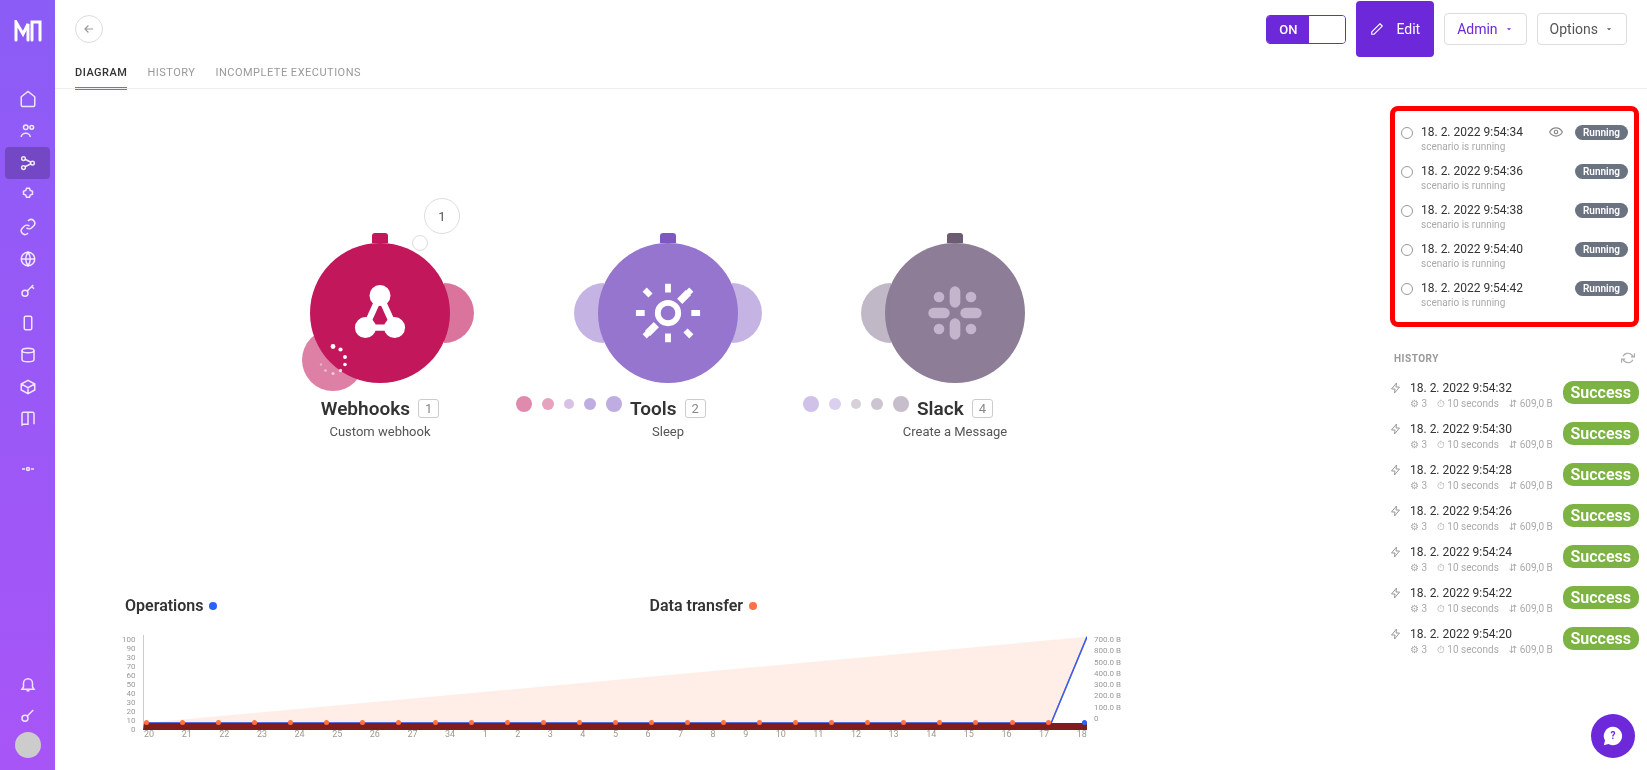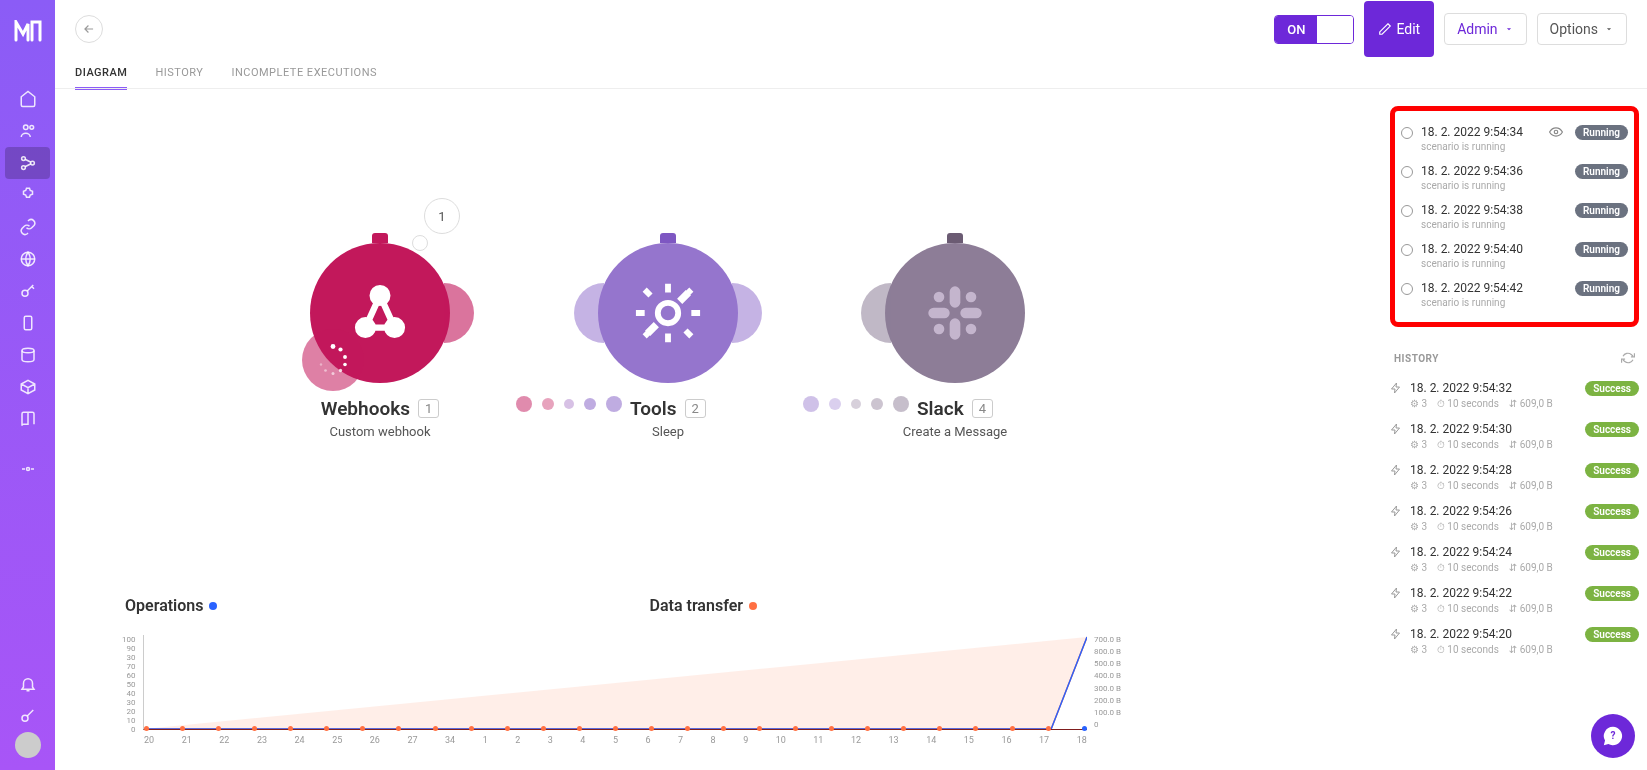--- a/index.html
+++ b/index.html
@@ -14,27 +14,27 @@
 .sidebar-avatar { width: 26px; height: 26px; border-radius: 50%; background: #ccc; margin: 0 auto 12px; }
 
 
 .header { position: absolute; left: 55px; top: 0; right: 0; height: 58px; display: flex; align-items: center; padding: 0 20px; }
 .back-btn { width: 28px; height: 28px; border: 1px solid #ddd; border-radius: 50%; display: flex; align-items: center; justify-content: center; color: #999; margin-right: 12px; cursor: pointer; }
 .page-title { font-size: 26px; font-weight: 400; color: #333; }
 .header-right { margin-left: auto; display: flex; gap: 10px; align-items: center; }
 .toggle-on { display: flex; border: 1px solid #6d28d9; border-radius: 4px; overflow: hidden; }
 .toggle-on-label { background: #6d28d9; color: #fff; padding: 6px 12px; font-size: 13px; font-weight: 500; }
 .toggle-on-space { width: 36px; background: #fff; }
-.edit-btn { background: #6d28d9; color: #fff; border: none; border-radius: 4px; padding: 20px 14px; font-size: 14px; display: flex; align-items: center; gap: 4px; cursor: pointer; }
+.edit-btn { background: #6d28d9; color: #fff; border: none; border-radius: 4px; padding: 20px 14px; font-size: 14px; display: flex; align-items: center; gap: 12px; cursor: pointer; }
 .admin-btn, .options-btn { border: 1px solid #ddd; background: #fff; border-radius: 4px; padding: 7px 12px; font-size: 14px; display: flex; align-items: center; gap: 6px; cursor: pointer; }
 .admin-btn { color: #6d28d9; }
 .options-btn { color: #555; }
 
 
-.tabs { position: absolute; left: 75px; top: 58px; display: flex; gap: 28px; }
+.tabs { position: absolute; left: 75px; top: 58px; display: flex; gap: 20px; }
 .tab { font-size: 11px; letter-spacing: 0.5px; color: #999; padding: 8px 0; cursor: pointer; text-transform: uppercase; }
 .tab.active { color: #333; border-bottom: 3px solid #8b5cf6; font-weight: 500; }
 .header-divider { position: absolute; left: 55px; right: 0; top: 88px; height: 1px; background: #eee; }
 
 
 .canvas { position: absolute; left: 55px; top: 88px; right: 265px; bottom: 0; }
 
 
 .node { position: absolute; text-align: center; }
 .node-circle { width: 140px; height: 140px; border-radius: 50%; display: flex; align-items: center; justify-content: center; position: relative; }
@@ -55,40 +55,40 @@
 .loading-badge { position: absolute; bottom: -8px; left: -8px; width: 62px; height: 62px; border-radius: 50%; background: rgba(194,24,91,0.55); display:flex; align-items:center; justify-content:center; }
 
 
 .dots { position: absolute; top: 308px; display: flex; gap: 10px; align-items: center; }
 .dot { border-radius: 50%; }
 
 
 .chart-header { position: absolute; bottom: 155px; left: 70px; right: 285px; display: flex; font-size: 16px; font-weight: 600; color: #333; }
 .chart-legend { display: flex; align-items: center; gap: 6px; }
 .legend-dot { width: 8px; height: 8px; border-radius: 50%; }
-.chart { position: absolute; bottom: 40px; left: 88px; right: 295px; height: 95px; border-left: 1px solid #ccc; border-bottom: 1px solid #7f1d1d; }
+.chart { position: absolute; bottom: 40px; left: 88px; right: 295px; height: 95px; border-left: 1px solid #ccc; border-bottom: 7px solid #7f1d1d; }
 .chart-yaxis-l { position: absolute; left: -22px; top: 0; height: 100%; display: flex; flex-direction: column; justify-content: space-between; font-size: 8px; color: #999; text-align: right; }
 .chart-yaxis-r { position: absolute; right: -34px; top: 0; height: 100%; display: flex; flex-direction: column; justify-content: space-between; font-size: 8px; color: #999; }
 .chart-xaxis { position: absolute; bottom: -16px; left: 0; right: 0; display: flex; justify-content: space-between; font-size: 9px; color: #999; }
 .chart-baseline { position: absolute; bottom: 0; left: 0; right: 0; height: 2px; display: flex; justify-content: space-between; align-items: center; }
 .chart-pt { width: 5px; height: 5px; border-radius: 50%; }
 
 
 .right-panel { position: absolute; right: 0; top: 88px; width: 265px; bottom: 0; padding: 0 8px; overflow: hidden; }
 .highlight-box { border: 5px solid #f00; border-radius: 8px; padding: 8px 6px 8px 6px; margin-top: 18px; }
 .panel-heading { font-size: 10px; letter-spacing: 0.5px; color: #999; font-weight: 700; padding: 8px 4px 10px; display: flex; justify-content: space-between; align-items: center; }
 .run-item { display: flex; align-items: flex-start; padding: 6px 0; gap: 8px; }
 .run-icon { width: 12px; height: 12px; border: 1.5px solid #999; border-radius: 50%; margin-top: 2px; flex-shrink: 0; }
 .run-icon-bolt { color: #999; font-size: 12px; margin-top: 1px; flex-shrink: 0; width: 12px; }
 .run-info { flex: 1; }
 .run-time { font-size: 12px; color: #333; }
 .run-sub { font-size: 10px; color: #aaa; margin-top: 2px; }
 .run-meta { font-size: 10px; color: #aaa; margin-top: 3px; display: flex; gap: 10px; }
 .badge-running { background: #6b7280; color: #fff; font-size: 10px; padding: 2px 8px; border-radius: 10px; font-weight: 600; }
-.badge-success { background: #7cb342; color: #fff; font-size: 10px; padding: 2px 8px; border-radius: 10px; font-weight: 600; }
+.badge-success { background: #7cb342; color: #fff; font-size: 16px; padding: 2px 8px; border-radius: 10px; font-weight: 600; }
 .eye-icon { color: #888; margin-right: 4px; }
 .refresh-ic { color: #aaa; cursor: pointer; }
 
 .chat-fab { position: absolute; right: 12px; bottom: 12px; width: 44px; height: 44px; border-radius: 50%; background: #6d28d9; color: #fff; display: flex; align-items: center; justify-content: center; }
 
 svg { display: block; }
 </style>
 </head>
 <body>
 

